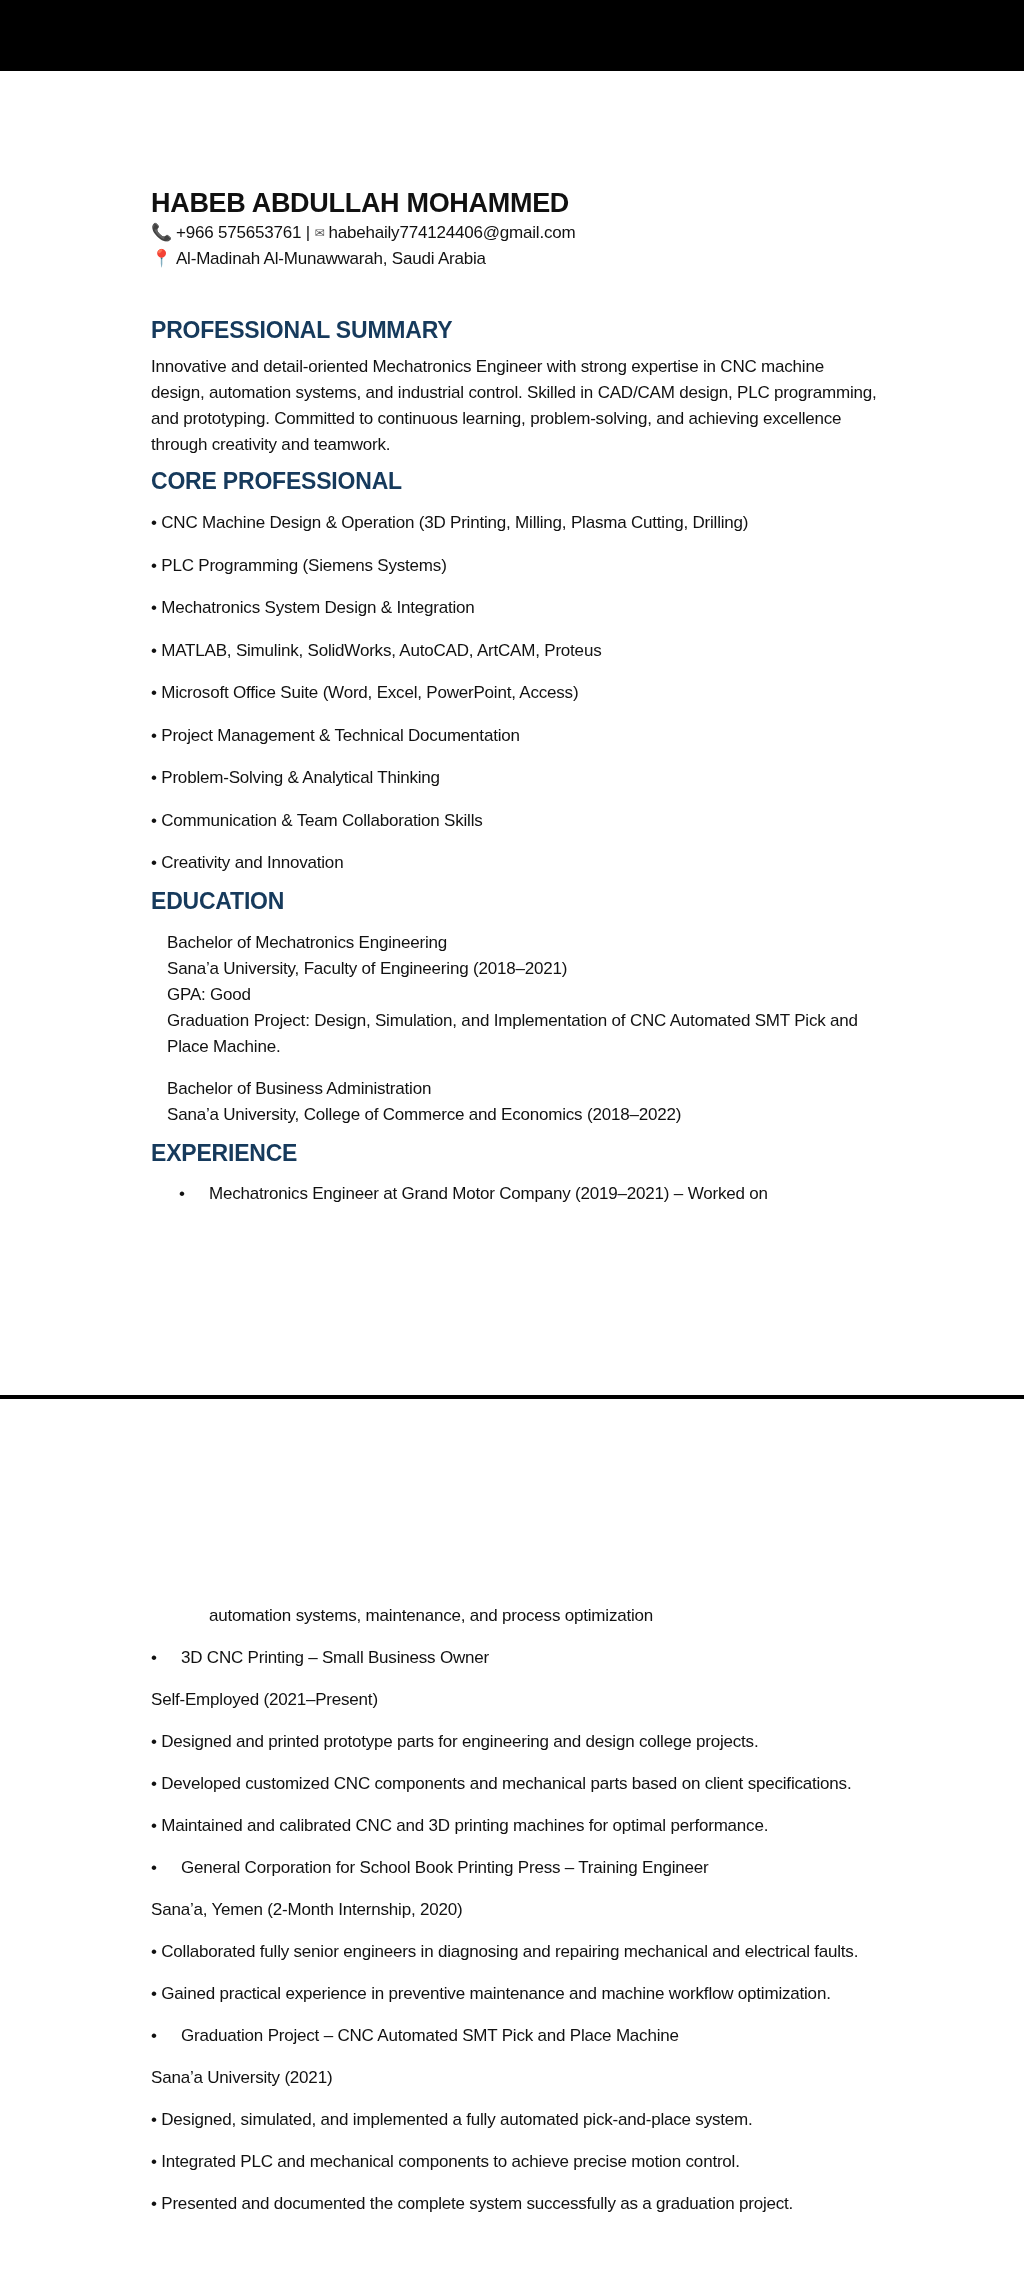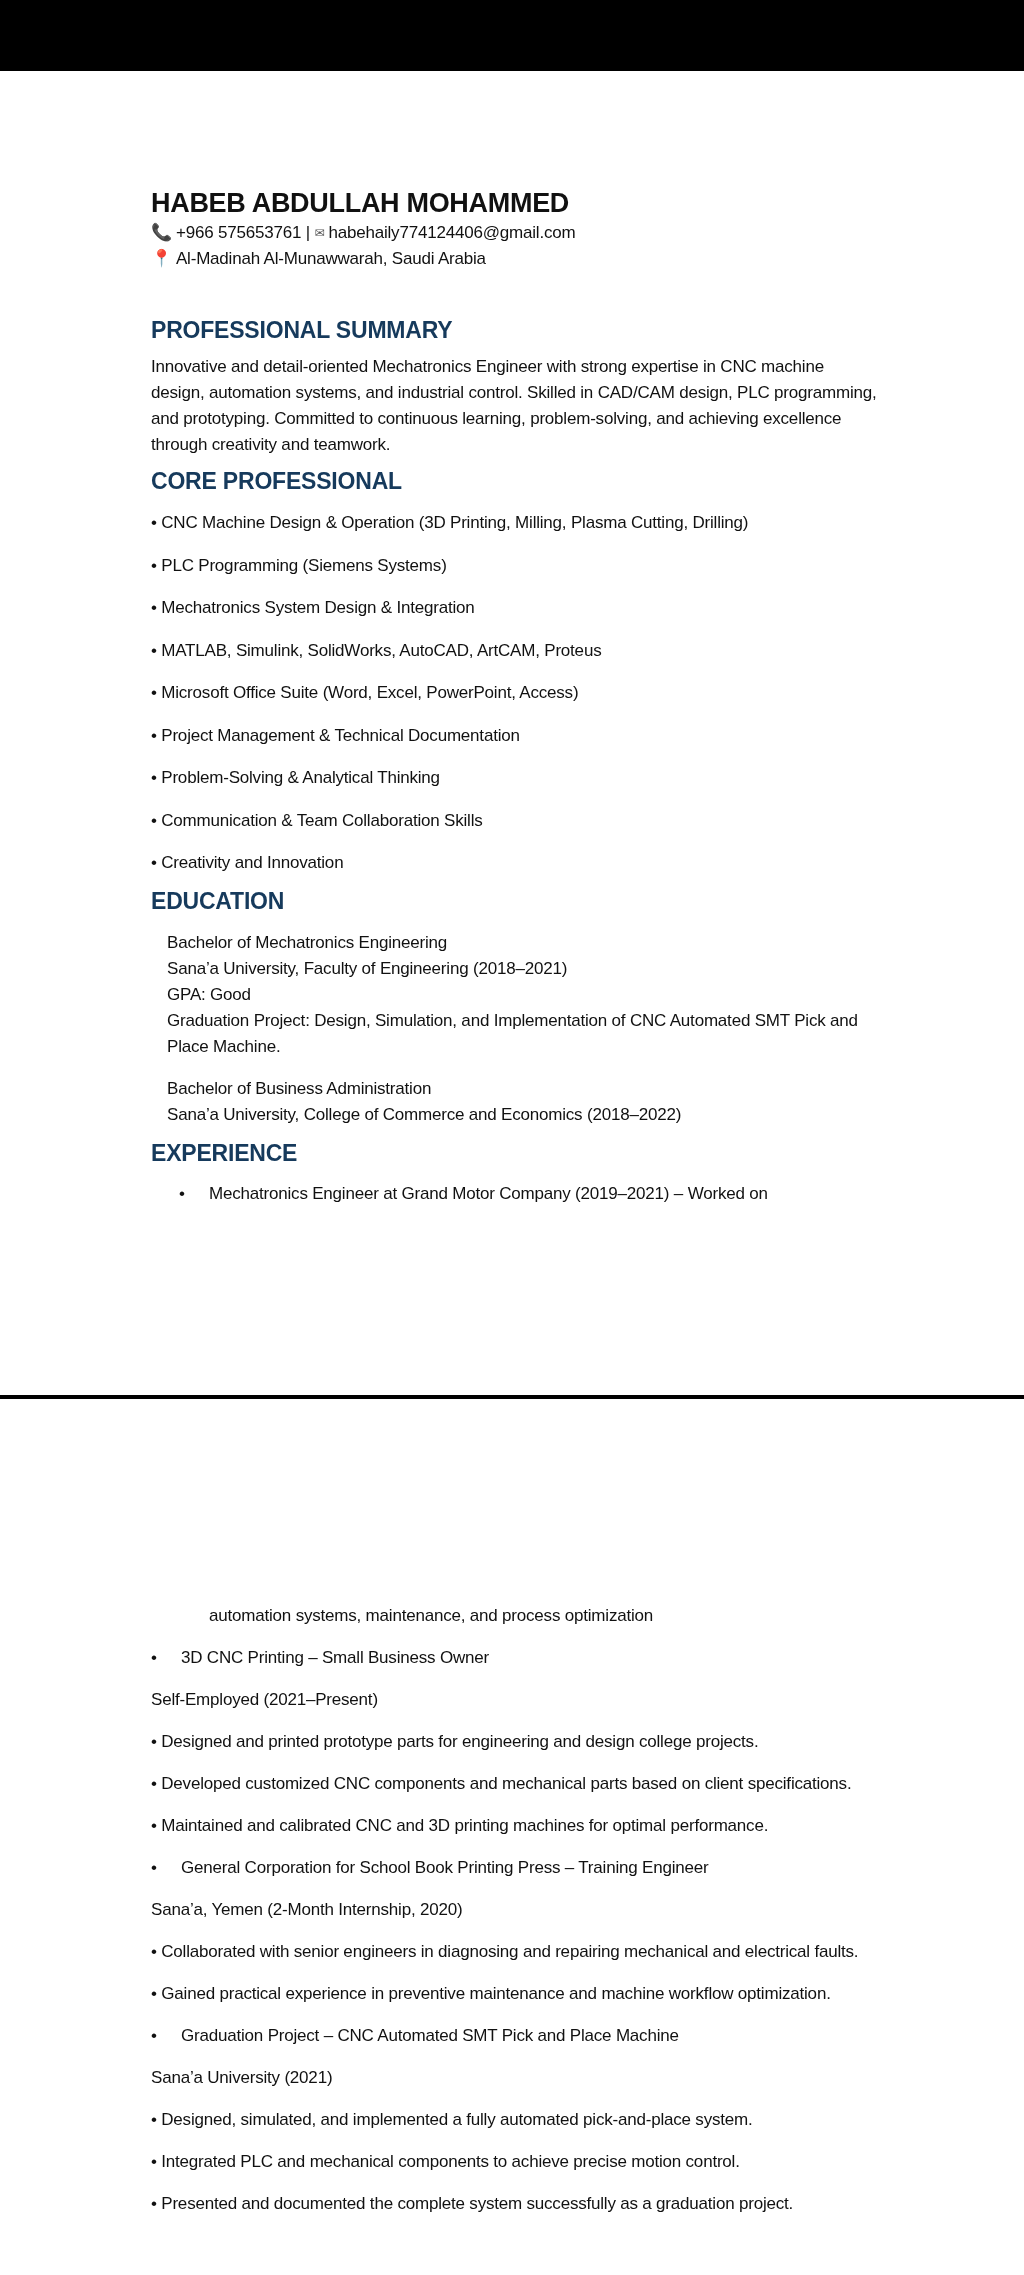--- a/index.html
+++ b/index.html
@@ -121,21 +121,21 @@
   <p style="margin:16px 0 0">Self-Employed (2021–Present)</p>
   <p style="margin:16px 0 0">• Designed and printed prototype parts for engineering and design college projects.</p>
   <p style="margin:16px 0 0">• Developed customized CNC components and mechanical parts based on client specifications.</p>
   <p style="margin:16px 0 0">• Maintained and calibrated CNC and 3D printing machines for optimal performance.</p>
 
   <div class="exp-entry" style="margin-top:16px">
     <span class="dot">•</span>
     <span>General Corporation for School Book Printing Press – Training Engineer</span>
   </div>
   <p style="margin:16px 0 0">Sana’a, Yemen (2-Month Internship, 2020)</p>
-  <p style="margin:16px 0 0">• Collaborated with senior engineers in diagnosing and repairing mechanical and electrical faults.</p>
+  <p style="margin:16px 0 0">• Collaborated fully senior engineers in diagnosing and repairing mechanical and electrical faults.</p>
   <p style="margin:16px 0 0">• Gained practical experience in preventive maintenance and machine workflow optimization.</p>
 
   <div class="exp-entry" style="margin-top:16px">
     <span class="dot">•</span>
     <span>Graduation Project – CNC Automated SMT Pick and Place Machine</span>
   </div>
   <p style="margin:16px 0 0">Sana’a University (2021)</p>
   <p style="margin:16px 0 0">• Designed, simulated, and implemented a fully automated pick-and-place system.</p>
   <p style="margin:16px 0 0">• Integrated PLC and mechanical components to achieve precise motion control.</p>
   <p style="margin:16px 0 0">• Presented and documented the complete system successfully as a graduation project.</p>

